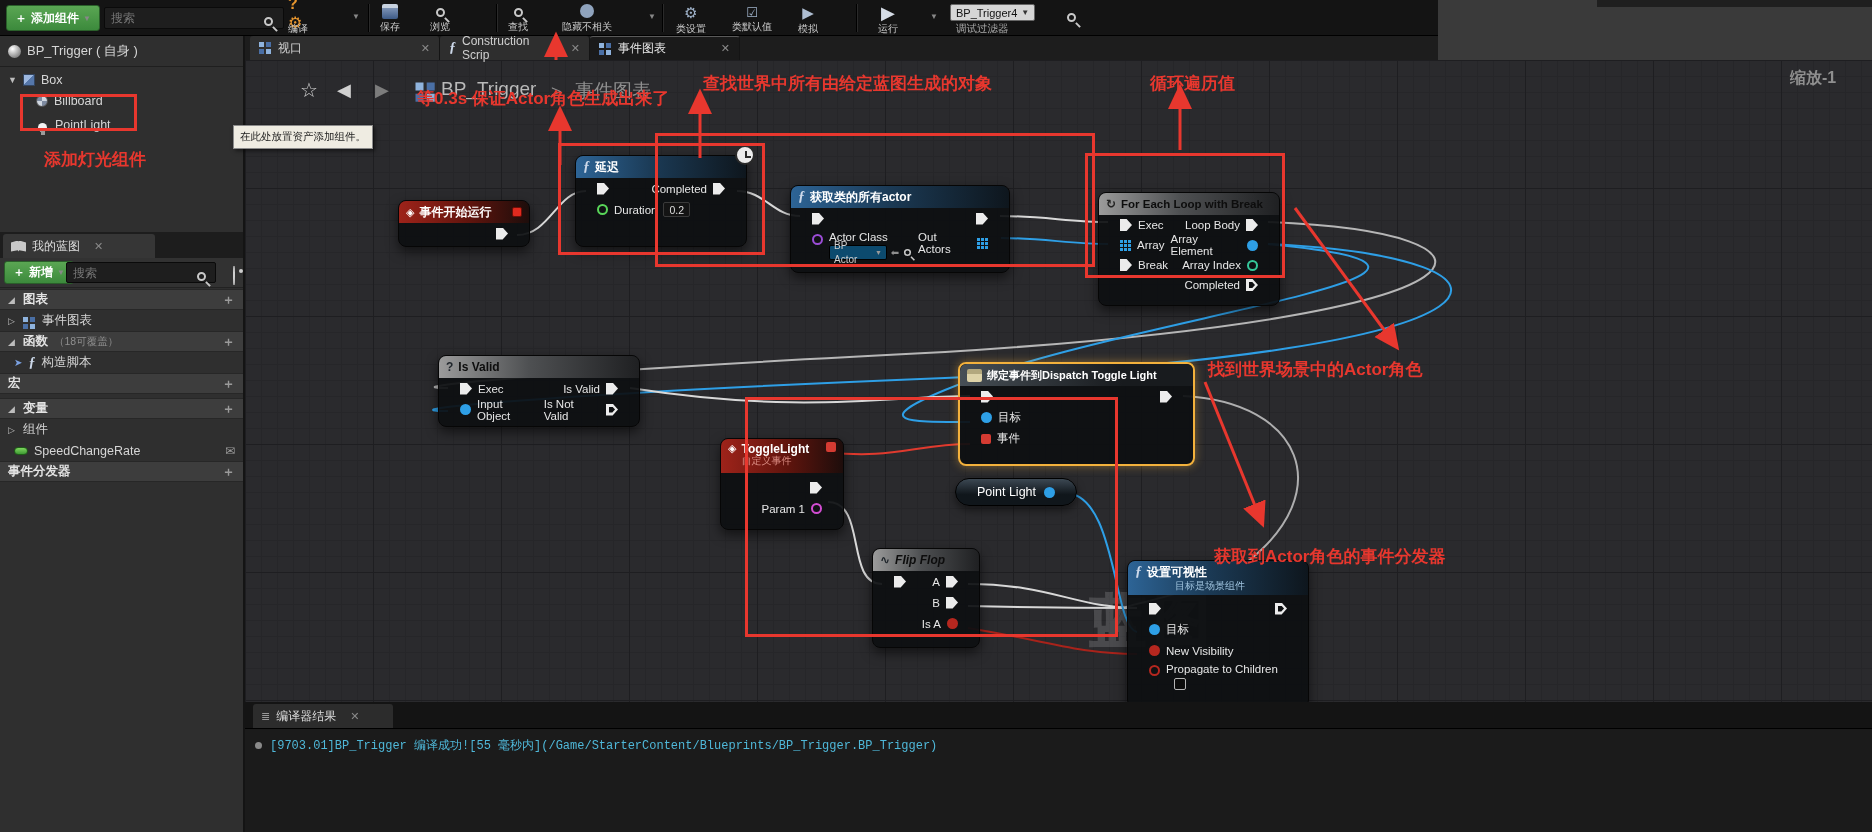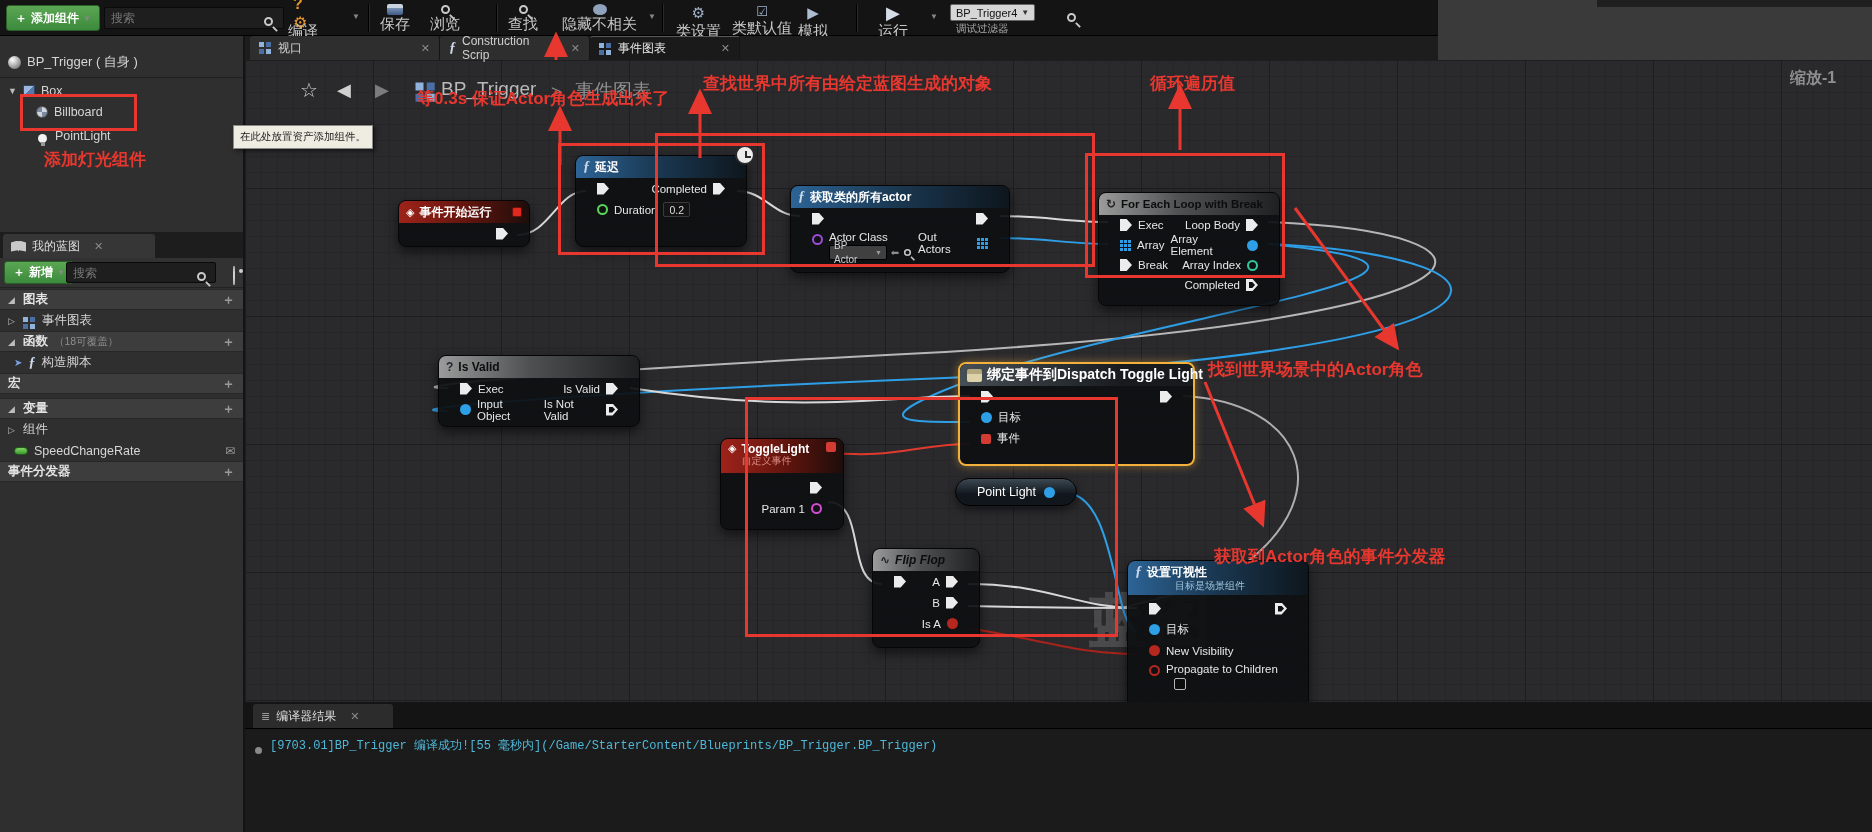--- a/index.html
+++ b/index.html
@@ -11,21 +11,21 @@
   #topbar { position:absolute; left:0; top:0; width:1438px; height:36px; background:#141414; border-bottom:1px solid #000; z-index:30;}
   #topbar2 { position:absolute; left:245px; top:36px; width:1193px; height:24px; background:#1d1d1d; z-index:30;}
   #topgap { position:absolute; left:1438px; top:0; width:434px; height:60px; background:#3a3a3a; z-index:29;}
   #topgap .darkstrip{position:absolute; right:0; top:0; width:275px; height:7px; background:#1f1f1f;}
   .greenbtn { background:linear-gradient(#5aa653,#3c8a3c); border:1px solid #2a5f2a; border-radius:3px;
     color:#fff; font-weight:bold; font-size:12px; display:flex; align-items:center; gap:4px; padding:0 8px; height:26px;}
   .searchbox { background:#1e1e1e; border:1px solid #0a0a0a; border-radius:2px; color:#bbb; font-size:12px; padding:0 20px 0 6px; height:22px; outline:none;}
   .maglass { position:relative; width:9px; height:9px; border:2px solid #c9c9c9; border-radius:50%; display:inline-block;}
   .maglass::after { content:""; position:absolute; width:2px; height:6px; background:#c9c9c9; left:8px; top:7px; transform:rotate(-45deg);}
   .tbtn { position:absolute; top:2px; height:32px; display:flex; flex-direction:column; align-items:center; justify-content:space-between; padding-top:2px;}
-  .tbtn .lbl { font-size:15px; color:#c8c8c8; white-space:nowrap;}
+  .tbtn .lbl { font-size:10px; color:#c8c8c8; white-space:nowrap;}
   .tico { width:20px; height:18px; display:flex; align-items:center; justify-content:center; font-size:15px; color:#9fb2c9;}
   .tsep { position:absolute; top:4px; width:1px; height:28px; background:#000; box-shadow:1px 0 0 #2a2a2a;}
   .ddarrow { color:#888; font-size:8px; }
   .debugbox { background:#d6d6d6; color:#111; font-size:11px; border-radius:2px; height:17px; display:flex; align-items:center; padding:0 5px; gap:4px; border:1px solid #666;}
 
   
   #leftpanel { position:absolute; left:0; top:36px; width:245px; height:796px; background:#2f2f2f; border-right:2px solid #141414; z-index:20;}
   .row { display:flex; align-items:center; gap:6px; padding:0 8px; height:21px; font-size:12.5px; color:#d6d6d6;}
   .sect { background:#3d3d3d; border-top:1px solid #272727; border-bottom:1px solid #272727; font-weight:bold; color:#e3e3e3;}
   .plus { margin-left:auto; color:#9a9a9a; font-size:13px; font-weight:bold;}
@@ -78,33 +78,33 @@
   .pdot { width:11px; height:11px; border-radius:50%; flex:none;}
   .pdot.hol { width:11px; height:11px; background:transparent !important; border:2.5px solid; }
   .pgrid { width:3px; height:3px; flex:none; margin-right:8px; margin-bottom:8px;}
   .psq { width:10px; height:10px; border-radius:2px; background:#d43b32; flex:none;}
   .valbox { background:#141414; border:1px solid #3a3a3a; border-radius:2px; padding:0 5px; font-size:10.5px; color:#ddd; height:15px; line-height:14px;}
   .clockbadge { position:absolute; right:-9px; top:-11px; width:20px; height:20px; border-radius:50%; background:#ececec; border:2px solid #2a2a2a;}
   .clockbadge::after { content:""; position:absolute; left:8px; top:4px; width:2px; height:7px; background:#2a2a2a;}
   .clockbadge::before { content:""; position:absolute; left:9px; top:9px; width:5px; height:2px; background:#2a2a2a;}
   .redsq { width:10px; height:10px; background:#e02a1f; border:1px solid #6d0f08; border-radius:2px; margin-left:auto;}
   .bindicon { width:15px; height:13px; background:#ded3a8; border-radius:2px; border-top:5px solid #b3a87e; flex:none;}
-  .dropbox { background:#404040; border:1px solid #000; border-radius:2px; font-size:10px; color:#cfcfcf; padding:0 4px; height:15px; line-height:14px; display:flex; align-items:center; gap:3px;}
+  .dropbox { background:#0c4a6e; border:1px solid #000; border-radius:2px; font-size:10px; color:#cfcfcf; padding:0 4px; height:15px; line-height:14px; display:flex; align-items:center; gap:3px;}
   .cbox { width:12px; height:12px; border:1px solid #b5b5b5; border-radius:2px; background:#0c0c0c;}
   .pillnode { position:absolute; height:28px; border-radius:14px; background:linear-gradient(#3c4853,#10161b 60%); border:1px solid #000;
     display:flex; align-items:center; justify-content:center; gap:8px; color:#fff; font-size:12.5px; z-index:40; box-shadow:0 4px 8px rgba(0,0,0,.5); padding:0 10px;}
 
   
   #tooltip { position:absolute; left:233px; top:125px; background:#efece2; color:#222; font-size:10.5px;
     border:1px solid #8b8b8b; padding:4px 6px; z-index:80; box-shadow:2px 2px 4px rgba(0,0,0,.5);}
 
   
   #bottombar { position:absolute; left:245px; top:702px; width:1627px; height:26px; background:#141414; z-index:20; display:flex; align-items:flex-end;}
   #bottomlog { position:absolute; left:245px; top:728px; width:1627px; height:104px; background:#1b1b1b; border-top:1px solid #000; z-index:20;}
-  .logline { display:flex; align-items:flex-end; gap:8px; padding:8px 10px; font-family:"Liberation Mono","DejaVu Sans Mono",monospace; font-size:12px; color:#4fb8d9;}
+  .logline { display:flex; align-items:center; gap:8px; padding:8px 10px; font-family:"Liberation Mono","DejaVu Sans Mono",monospace; font-size:12px; color:#4fb8d9;}
   .logdot { width:7px; height:7px; border-radius:50%; background:#8a8a8a; flex:none;}
 
   svg.overlay { position:absolute; left:0; top:0; z-index:58; pointer-events:none;}
   svg.wires { position:absolute; left:0; top:0; z-index:35; pointer-events:none;}
   .gtab { height:24px; display:flex; align-items:center; gap:6px; padding:0 9px; font-size:12px; color:#cfcfcf; background:#2e2e2e; border-right:1px solid #141414; border-radius:3px 3px 0 0;}
   .gtab.active { background:#1a1a1a; border-top:1px solid #5a5a5a; color:#e8e8e8;}
 </style>
 </head>
 <body>
 
@@ -190,21 +190,21 @@
   </div>
   <div class="gtab active" style="width:150px;">
     <span class="g gicon"></span>
     <span>事件图表</span>
       <span class="xbtn" style="margin-left:auto;">✕</span>
   </div>
 </div>
 
 <div id="leftpanel">
 
-  <div class="row" style="height:26px;margin-top:13px;">
+  <div class="row" style="height:26px;margin-top:2px;">
     <span class="sphere"></span>
     <span style="font-size:13px;">BP_Trigger ( 自身 )</span>
   </div>
   <div style="height:1px;background:#1f1f1f;margin:2px 0;"></div>
   <div class="row">
     <span class="disc">▼</span>
     <span class="cube"></span>
     <span>Box</span>
   </div>
   <div class="row" style="padding-left:36px;">
@@ -444,21 +444,21 @@
       <span class="pr">
           <span>Is Not Valid</span>
           <span class="pexec hol"></span>
         </span>
     </div>
   </div>
 
   <div class="bpnode" style="left:713px;top:302px;width:237px;height:104px;border:2px solid #f3b13c;box-shadow:0 0 10px rgba(243,177,60,.45);">
     <div class="nhdr hdr-dark">
       <span class="bindicon"></span>
-      <span style="font-size:14px;">绑定事件到Dispatch Toggle Light</span>
+      <span style="font-size:11px;">绑定事件到Dispatch Toggle Light</span>
     </div>
     <div class="prow">
       <span class="pexec"></span>
       <span class="pr">
           <span class="pexec"></span>
         </span>
     </div>
     <div class="prow">
       <span class="pdot" style="background:#2e9fe6;"></span>
         <span>目标</span>

